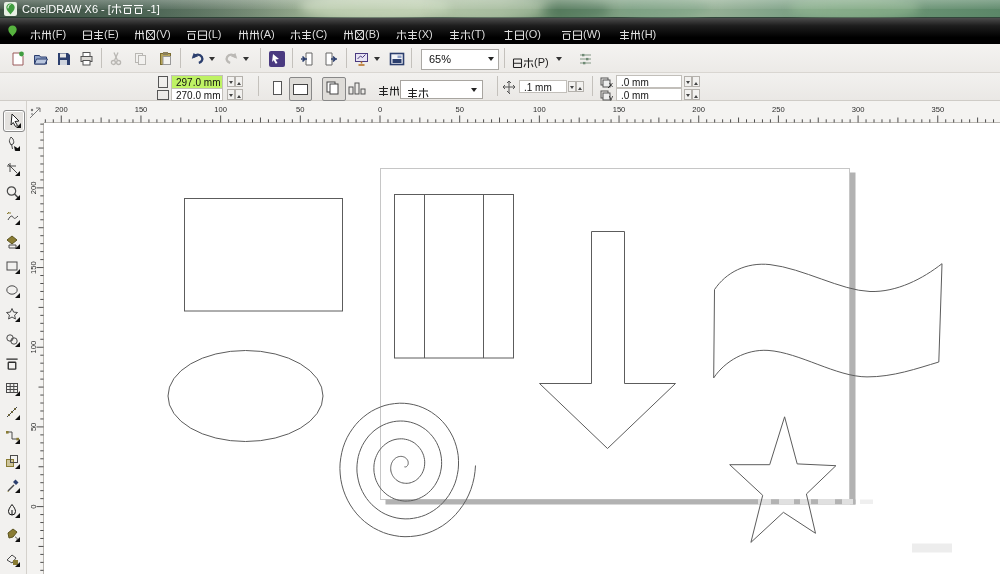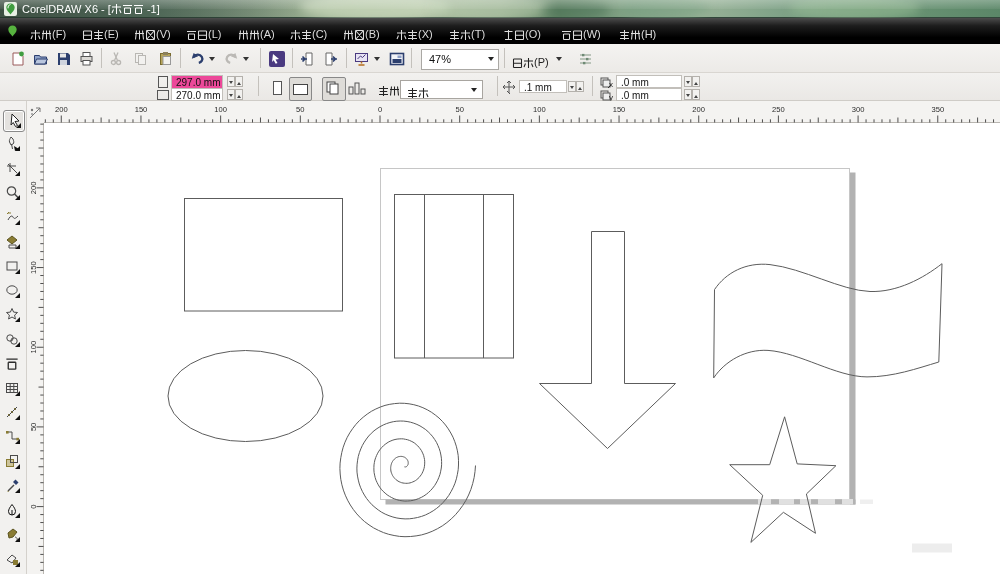--- a/index.html
+++ b/index.html
@@ -171,39 +171,39 @@
         <path d="M3.5 8l3-3 2 1.5 3-3" stroke="#4a3a80" fill="none"></path>
       </svg></div>
     <div style="position:absolute;left:374px;top:57px;width:0;height:0;border:3.2px solid transparent;border-top:4px solid #333"></div>
     <div style="position:absolute;left:389px;top:51px;width:16px;height:16px"><svg width="16" height="16" viewBox="0 0 16 16">
         <rect x="1.5" y="2.5" width="13" height="11" fill="#f2f4f8" stroke="#2c3f6e" stroke-width="1.6"></rect>
         <rect x="3.5" y="8" width="9" height="4" fill="#2c3f6e"></rect>
         <rect x="8.5" y="4.5" width="4" height="2.5" fill="#8fa0c8"></rect>
       </svg></div>
     <div style="position:absolute;left:411px;top:48px;width:1px;height:20px;background:#c4c1bc"></div>
     <div style="position:absolute;left:421px;top:49px;width:76px;height:19px;background:#fff;border:1px solid #aaa8a4">
-      <span style="position:absolute;left:7px;top:3px;font-size:11px;color:#111">47%</span>
+      <span style="position:absolute;left:7px;top:3px;font-size:11px;color:#111">65%</span>
       <div style="position:absolute;right:4px;top:7px;width:0;height:0;border:3.5px solid transparent;border-top:4.5px solid #222"></div>
     </div>
     <div style="position:absolute;left:504px;top:48px;width:1px;height:20px;background:#c4c1bc"></div>
     <div style="position:absolute;left:512px;top:53px"><svg width="11" height="12" viewBox="0 0 11 12" style="vertical-align:-2px;position:relative;top:0px">
         <path d="M1.5 2H9.5M1.5 2V10.5M9.5 2V10.5M1.5 6.2H9.5M1.5 10.5H9.5" stroke="#222" stroke-width="1.05" fill="none"></path>
       </svg><svg width="11" height="12" viewBox="0 0 11 12" style="vertical-align:-2px;position:relative;top:0px">
         <path d="M5.5 1V4M1 4H10M5.5 4V11M2.5 6.5L1 10M8.5 6.5L10 10" stroke="#222" stroke-width="1.05" fill="none"></path>
       </svg><span style="font-size:11px;color:#222;vertical-align:1px">(P)</span></div>
     <div style="position:absolute;left:556px;top:57px;width:0;height:0;border:3.2px solid transparent;border-top:4px solid #333"></div>
     <div style="position:absolute;left:578px;top:51px;width:16px;height:16px"><svg width="16" height="16" viewBox="0 0 16 16">
         <path d="M2 4h11M2 8h11M2 12h11" stroke="#a8b5a8" stroke-width="1.3"></path>
         <rect x="4" y="2.9" width="2.4" height="2.4" fill="#6e8a74"></rect>
         <rect x="8" y="6.9" width="2.4" height="2.4" fill="#6e8a74"></rect>
         <rect x="5" y="10.9" width="2.4" height="2.4" fill="#6e8a74"></rect>
       </svg></div>
     <div style="position:absolute;left:158px;top:76px;width:8px;height:10px;border:1px solid #555"></div>
     <div style="position:absolute;left:157px;top:90px;width:10px;height:8px;border:1px solid #555"></div>
-    <div style="position:absolute;left:171px;top:75px;width:52px;height:20px;background:#ec4899;border:1px solid #c2bfba;box-sizing:border-box">
+    <div style="position:absolute;left:171px;top:75px;width:52px;height:20px;background:#bef264;border:1px solid #c2bfba;box-sizing:border-box">
       <span style="position:absolute;left:4px;top:0.5px;font-size:10px;color:#111">297.0 mm</span>
     </div>
     <div style="position:absolute;left:171px;top:88px;width:52px;height:13px;background:#fff;border:1px solid #c2bfba;box-sizing:border-box">
       <span style="position:absolute;left:4px;top:0.5px;font-size:10px;color:#111">270.0 mm</span>
     </div>
     <div style="position:absolute;left:227px;top:76px;font-size:0"><span style="width:8px;height:11px;background:#f2f1ef;border:1px solid #b4b1ac;display:inline-block;box-sizing:border-box"><i style="display:block;margin:4px auto 0;width:0;height:0;border:2.5px solid transparent;border-top:3px solid #444"></i></span><span style="width:8px;height:11px;background:#f2f1ef;border:1px solid #b4b1ac;display:inline-block;box-sizing:border-box"><i style="display:block;margin:3px auto 0;width:0;height:0;border:2.5px solid transparent;border-bottom:3px solid #444"></i></span></div>
     <div style="position:absolute;left:227px;top:89px;font-size:0"><span style="width:8px;height:11px;background:#f2f1ef;border:1px solid #b4b1ac;display:inline-block;box-sizing:border-box"><i style="display:block;margin:4px auto 0;width:0;height:0;border:2.5px solid transparent;border-top:3px solid #444"></i></span><span style="width:8px;height:11px;background:#f2f1ef;border:1px solid #b4b1ac;display:inline-block;box-sizing:border-box"><i style="display:block;margin:3px auto 0;width:0;height:0;border:2.5px solid transparent;border-bottom:3px solid #444"></i></span></div>
     <div style="position:absolute;left:258px;top:76px;width:1px;height:20px;background:#c4c1bc"></div>
     <div style="position:absolute;left:268px;top:77px;width:19px;height:22px">
       <div style="position:absolute;left:5px;top:4px;width:7px;height:12px;border:1px solid #555;background:#fff"></div>

